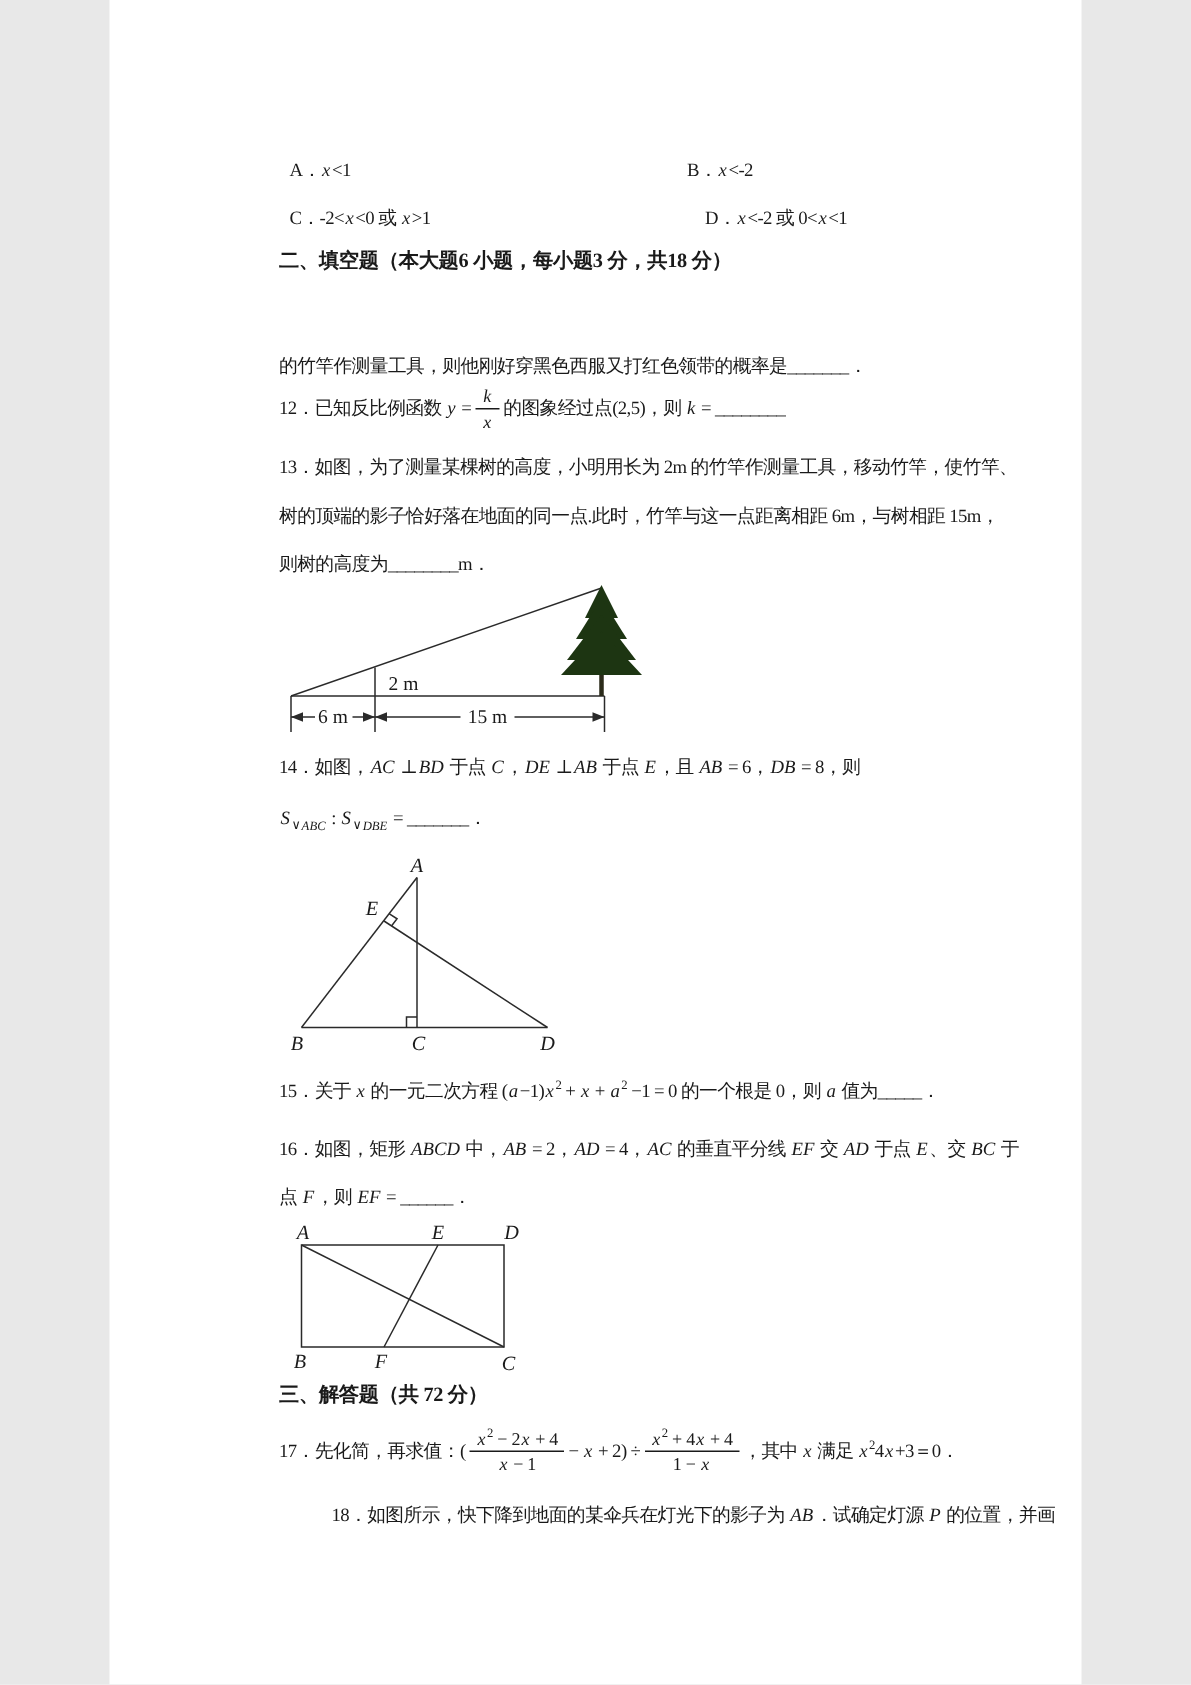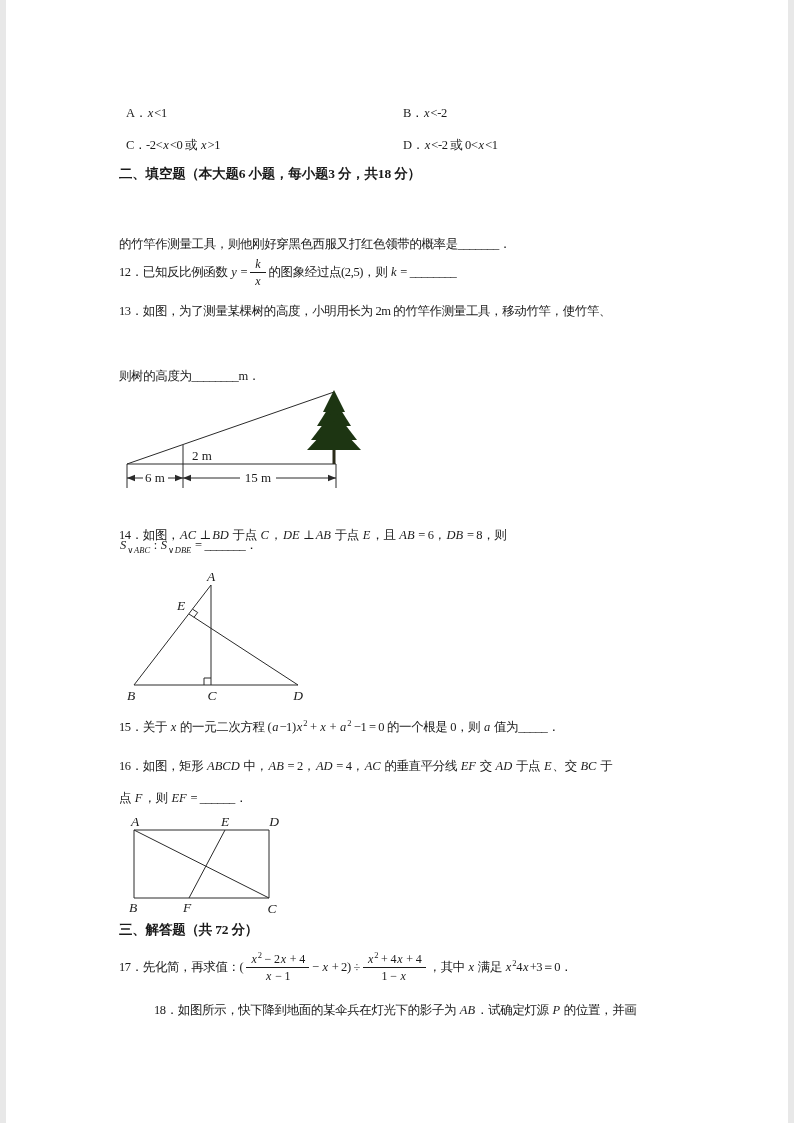--- a/index.html
+++ b/index.html
@@ -1,17 +1,17 @@
 <!DOCTYPE html>
 <html><head>
 <meta charset="utf-8">
 <style>
   html,body { margin:0; padding:0; background:#e8e8e8; }
   .page {
-    position:relative; width:782px; height:1123px; margin:0 auto;
+    position:relative; width:648px; height:1123px; margin:0 auto;
     background:#ffffff; overflow:hidden;
     font-family:"Liberation Serif","DejaVu Serif",serif;
     color:#1a1a1a;
   }
   .line {
     position:absolute; left:113px;
     font-size:12.5px; line-height:18px; letter-spacing:-0.4px;
     white-space:nowrap;
   }
   .line i { letter-spacing:0; padding:0 1px; }
@@ -36,38 +36,39 @@
     font-size:13px; fill:#1a1a1a;
   }
   svg text.it { font-style:italic; font-size:13.5px; }
 </style>
 </head>
 <body>
 
 <div class="page">
 
   <div class="line opt" style="left:120px; top:104px;">A．<i>x</i>&lt;1</div>
-  <div class="line opt" style="left:397px; top:104px;">B．<i>x</i>&lt;-2</div>
+  <div class="line opt" style="left:385px; top:104px;">B．<i>x</i>&lt;-2</div>
   <div class="line opt" style="left:120px; top:136px;">C．-2&lt;<i>x</i>&lt;0 或 <i>x</i>&gt;1</div>
   <div class="line opt" style="left:397px; top:136px;">D．<i>x</i>&lt;-2 或 0&lt;<i>x</i>&lt;1</div>
 
   <div class="line sec" style="top:165px;">二、填空题（本大题6 小题，每小题3 分，共18 分）</div>
 
   <div class="line" style="top:235px;">的竹竿作测量工具，则他刚好穿黑色西服又打红色领带的概率是_______．</div>
 
   <div class="line frow" style="top:252px; height:40px;">
     <span>12．已知反比例函数 <i>y</i> =</span>
     <span class="frac">
       <span class="num"><i>k</i></span>
       <span class="den"><i>x</i></span>
     </span>
     <span>的图象经过点(2,5)，则 <i>k</i> = ________</span>
   </div>
 
   <div class="line" style="top:302px;">13．如图，为了测量某棵树的高度，小明用长为 2m 的竹竿作测量工具，移动竹竿，使竹竿、</div>
+  <div class="line" style="top:335px;">树的顶端的影子恰好落在地面的同一点.此时，竹竿与这一点距离相距 6m，与树相距 15m，</div>
   <div class="line" style="top:367px;">则树的高度为________m．</div>
 
   <svg style="left:108px; top:388px;" width="250" height="106" viewBox="0 0 250 106">
     <line x1="13" y1="76" x2="222" y2="76"></line>
     <line x1="13" y1="76" x2="220" y2="4"></line>
     <line x1="13" y1="76" x2="13" y2="100"></line>
     <line x1="69" y1="57" x2="69" y2="100"></line>
     <line x1="222" y1="76" x2="222" y2="100"></line>
 
     <g>
@@ -86,21 +87,21 @@
 
     <line x1="69" y1="90" x2="222" y2="90"></line>
     <polygon points="69,90 77,86.8 77,93.2" fill="#2a2a2a" stroke="none"></polygon>
     <polygon points="222,90 214,86.8 214,93.2" fill="#2a2a2a" stroke="none"></polygon>
     <rect x="126" y="81" width="36" height="17" fill="#ffffff" stroke="none"></rect>
     <text x="144" y="94" text-anchor="middle">15 m</text>
 
     <text x="78" y="72">2 m</text>
   </svg>
 
-  <div class="line" style="top:502px;margin-top:24px;">14．如图，<i>AC</i> ⊥<i>BD</i> 于点 <i>C</i>，<i>DE</i> ⊥<i>AB</i> 于点 <i>E</i>，且 <i>AB</i> = 6，<i>DB</i> = 8，则</div>
+  <div class="line" style="top:502px;">14．如图，<i>AC</i> ⊥<i>BD</i> 于点 <i>C</i>，<i>DE</i> ⊥<i>AB</i> 于点 <i>E</i>，且 <i>AB</i> = 6，<i>DB</i> = 8，则</div>
   <div class="line" style="top:536px;text-align:center;"><i>S</i><sub>∨<i>ABC</i></sub> : <i>S</i><sub>∨<i>DBE</i></sub> = _______．</div>
 
   <svg style="left:115px; top:570px;" width="190" height="135" viewBox="0 0 190 135">
     <line x1="13" y1="115" x2="90" y2="15"></line>
     <line x1="90" y1="15" x2="90" y2="115"></line>
     <line x1="13" y1="115" x2="177" y2="115"></line>
     <line x1="68" y1="44" x2="177" y2="115"></line>
     <path d="M90 108 L83 108 L83 115"></path>
     <path d="M71.6 39.2 L76.7 42.5 L73 47.3"></path>
     <text class="it" x="90" y="11" text-anchor="middle">A</text>

